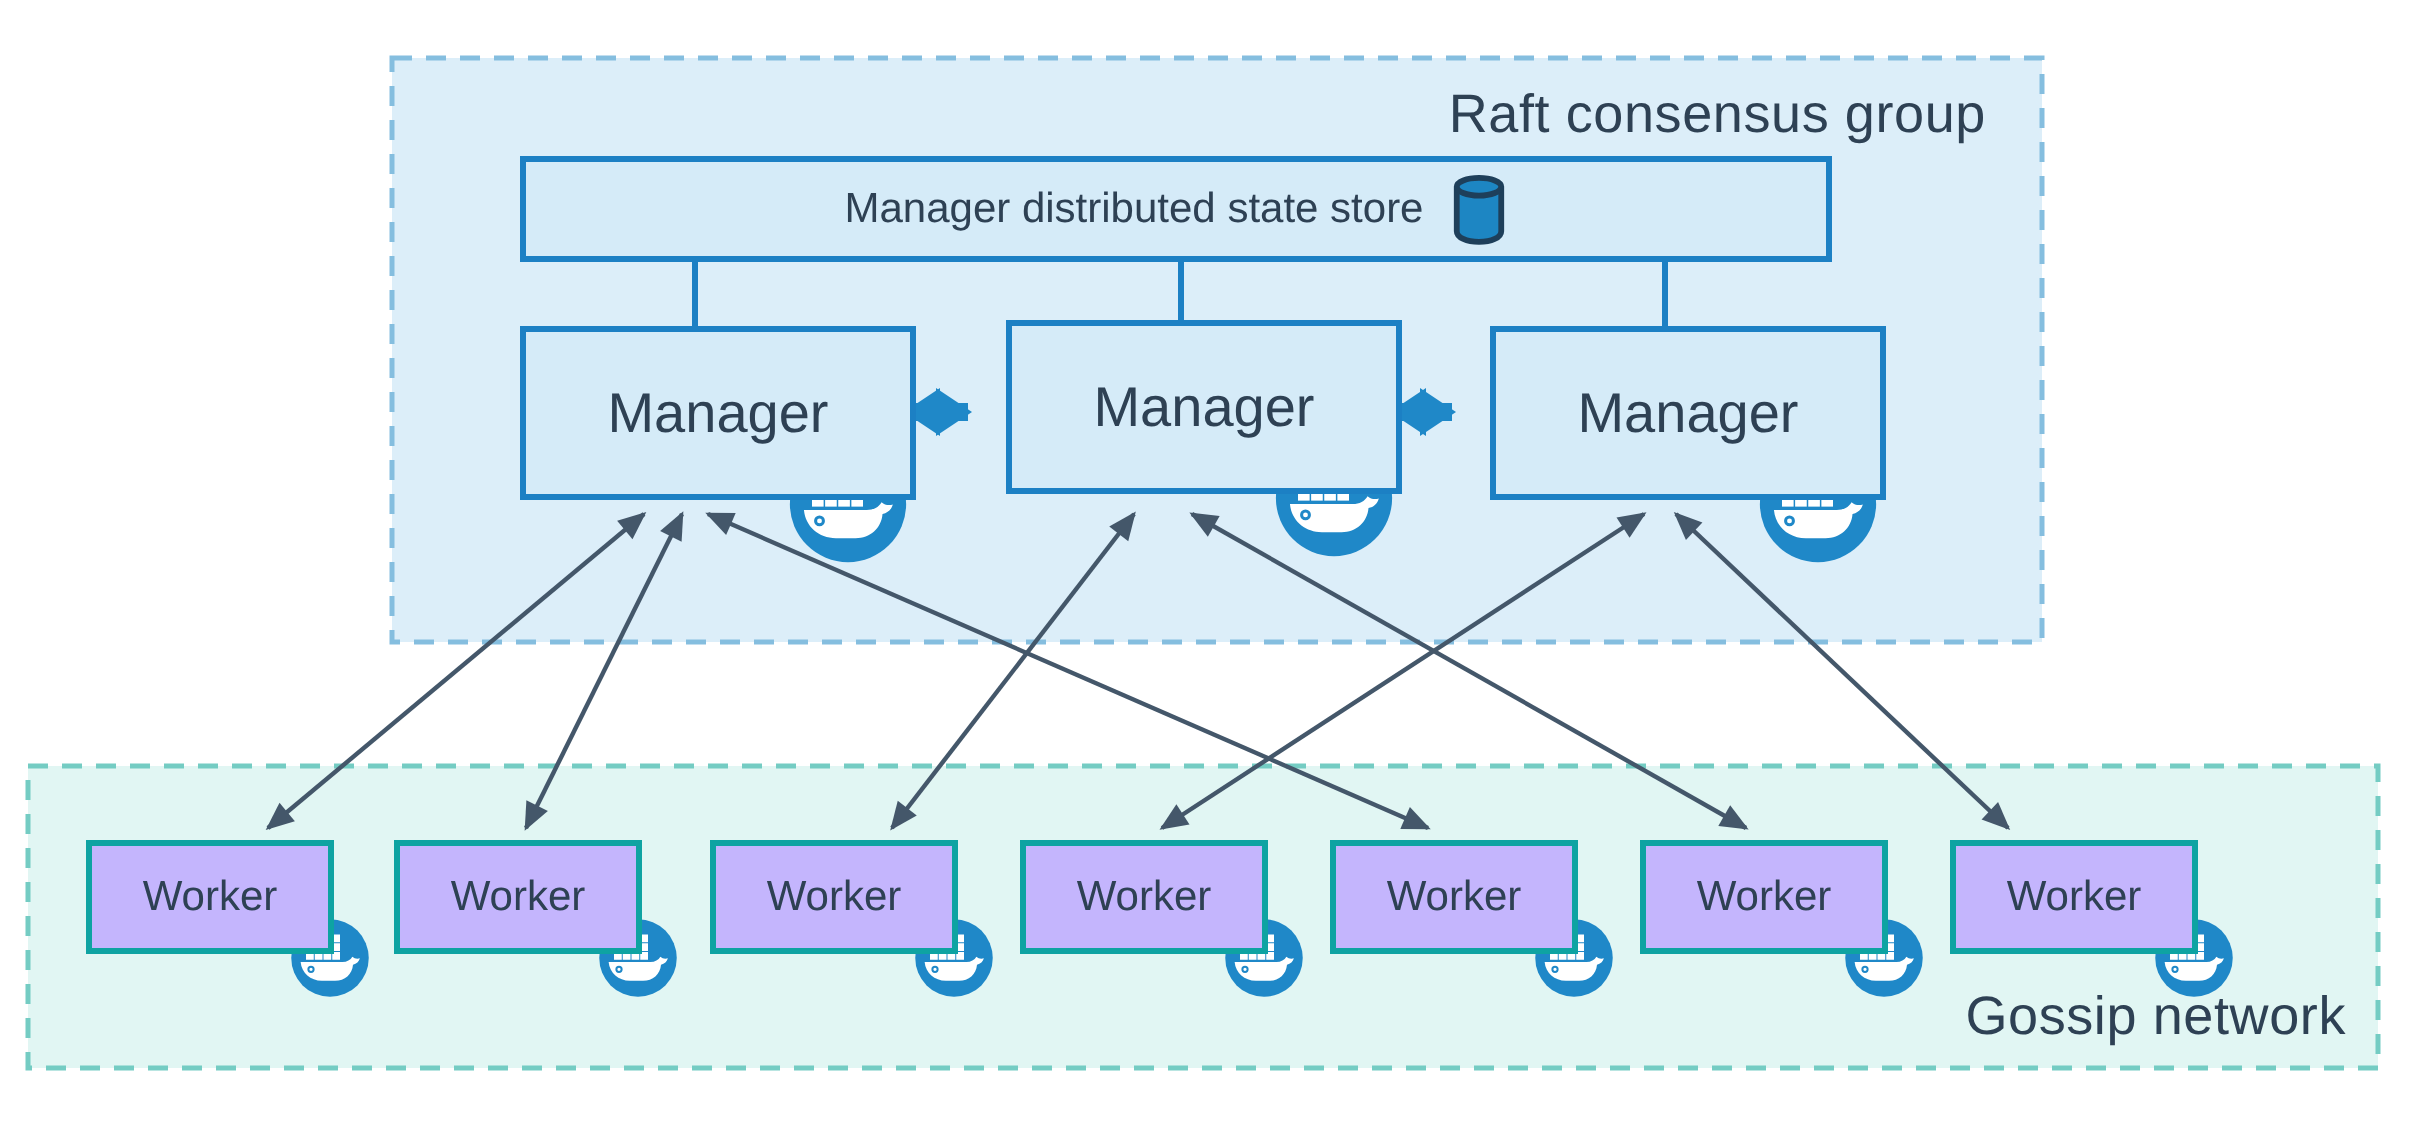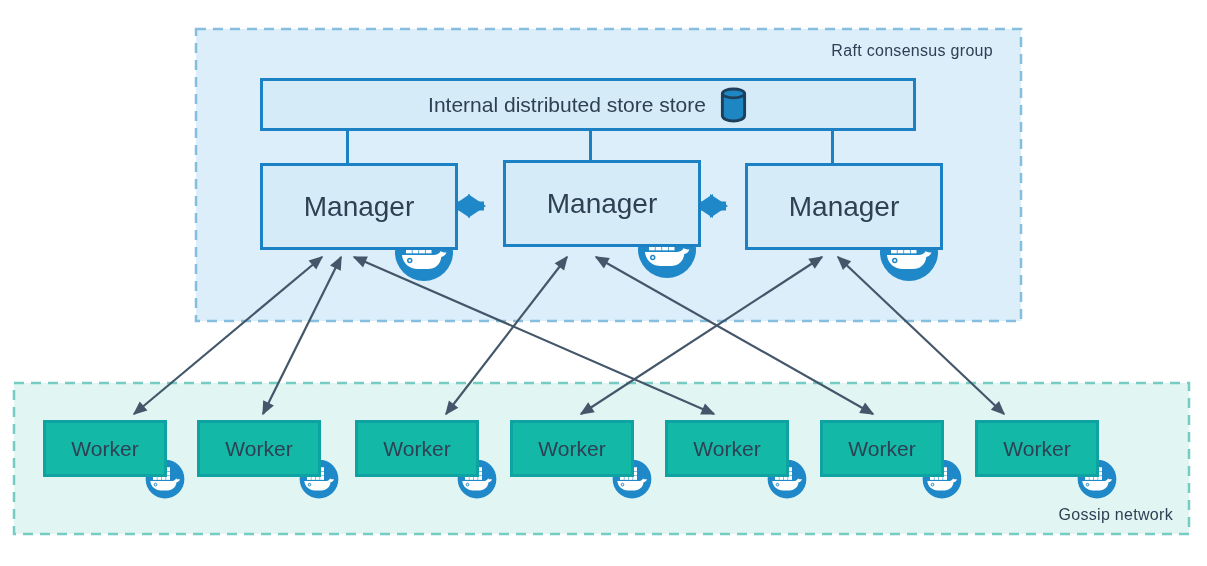--- a/index.html
+++ b/index.html
@@ -4,40 +4,40 @@
 <style>
   html,body { margin:0; padding:0; background:#ffffff; }
   .canvas {
     position:relative; width:1207px; height:566px; background:#ffffff;
     font-family:"Liberation Sans","DejaVu Sans",sans-serif; color:#2e4154;
     overflow:hidden;
   }
   .group { position:absolute; }
   .raft-group   { left:196px; top:29px;  width:825px;  height:292px; background:#dceef9; }
   .gossip-group { left:14px;  top:383px; width:1175px; height:151px; background:#e1f6f3; }
-  .group-label  { position:absolute; font-size:16px; letter-spacing:0.3px; white-space:nowrap; }
+  .group-label  { position:absolute; font-size:27px; letter-spacing:0.3px; white-space:nowrap; }
   .raft-label   { top:13px; right:28px; }
   .gossip-label { bottom:10px; right:16px;margin-top:44px; }
   .box {
     position:absolute; box-sizing:border-box;
     display:flex; align-items:center; justify-content:center;
   }
   .state-store {
     left:260px; top:78px; width:656px; height:53px;
     background:#d5ebf8; border:3px solid #1c80c4;
     gap:13px; font-size:21px;
   }
   .manager {
     width:198px; height:87px;
     background:#d5ebf8; border:3px solid #1c80c4;
     font-size:28px;
   }
   .worker {
     width:124px; height:57px;
-    background:#14b8a6; border:3px solid #0ea3a2;
+    background:#c4b5fd; border:3px solid #0ea3a2;
     font-size:21px;
   }
   #overlay { position:absolute; left:0; top:0; width:1207px; height:566px; pointer-events:none; }
   .db-icon { flex:0 0 auto; }
 </style>
 </head>
 <body>
 
 <div class="canvas">
 
@@ -62,21 +62,21 @@
 
   <div class="group raft-group">
     <div class="group-label raft-label">Raft consensus group</div>
   </div>
 
   <div class="group gossip-group">
     <div class="group-label gossip-label">Gossip network</div>
   </div>
 
   <div class="box state-store">
-    <span>Internal distributed store store</span>
+    <span>Manager distributed state store</span>
     <svg class="db-icon" width="29" height="37" viewBox="0 0 30 38">
       <path d="M3.5 7.5 V30.5 C3.5 33.8 8.6 36 15 36 C21.4 36 26.5 33.8 26.5 30.5 V7.5" fill="#1d86c3" stroke="#1e3f5a" stroke-width="3" stroke-linejoin="round"></path>
       <ellipse cx="15" cy="7.5" rx="11.5" ry="4.6" fill="#1d86c3" stroke="#1e3f5a" stroke-width="3"></ellipse>
     </svg>
   </div>
 
   <svg id="overlay" viewBox="0 0 1207 566">
     <defs>
       <marker id="thin-end" markerUnits="userSpaceOnUse" markerWidth="16" markerHeight="13" refX="13" refY="6.5" orient="auto">
         <path d="M0.5 0.5 L14.5 6.5 L0.5 12.5 Z" fill="#44576a"></path>

